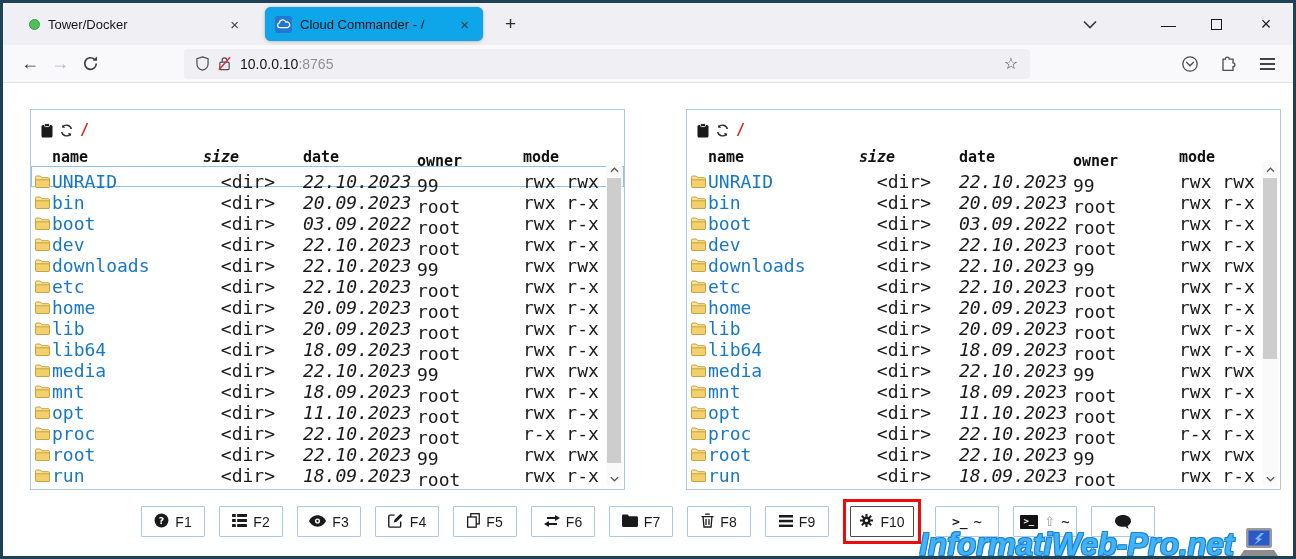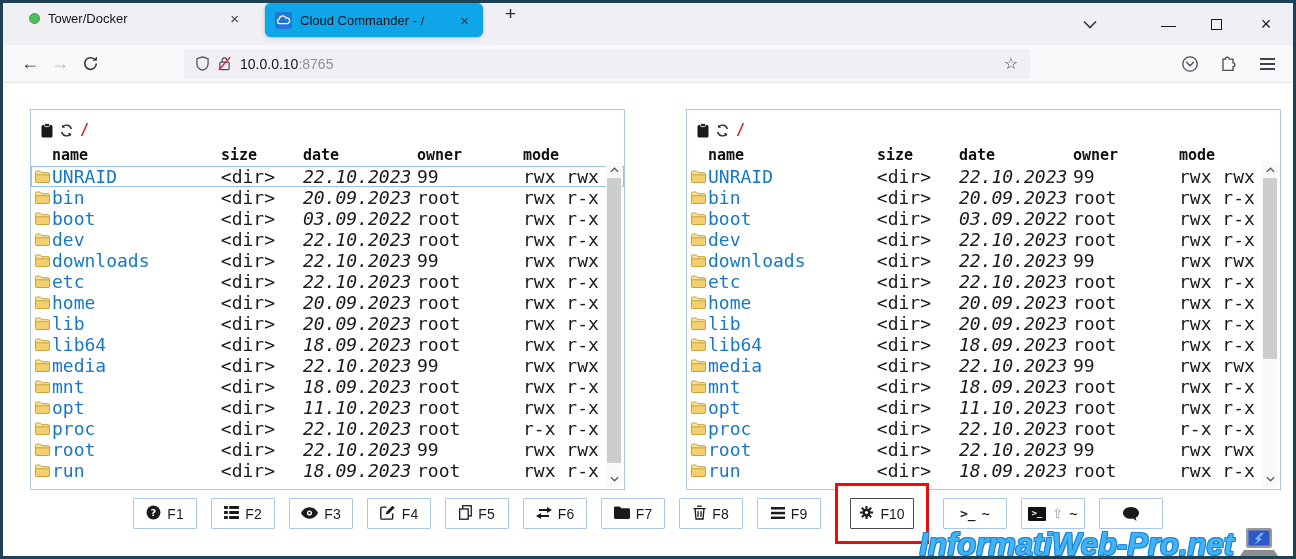--- a/index.html
+++ b/index.html
@@ -1,21 +1,21 @@
 <!DOCTYPE html>
 <html><head>
 <meta charset="utf-8">
 <style>
   * { margin:0; padding:0; box-sizing:border-box; }
   body { font-family:"Liberation Sans",sans-serif; background:#333; }
   .window { position:relative; width:1296px; height:559px; background:#fff;
             border:3px solid #1e4253; overflow:hidden; }
 
   
-  .tabstrip { height:42px; background:#f0f0f4; display:flex; padding:0 12px 0 16px; }
+  .tabstrip { height:42px; background:#f0f0f4; display:flex; align-items:center; padding:0 12px 0 16px; }
   .tab { display:flex; align-items:center; gap:8px; font-size:13px; color:#15141a; }
   .tab-inactive { width:234px; height:30px; padding:0 10px; }
   .fav-dot { width:11px; height:11px; border-radius:50%; background:#4fc158; border:1px solid #35a344; flex:0 0 auto; }
   .tab-title { flex:1; white-space:nowrap; overflow:hidden; }
   .tab-x { color:#3c3c44; font-size:15px; line-height:1; padding:2px 4px; }
   .tab-active { width:218px; height:34px; padding:0 10px; background:#0ea5e9; border-radius:6px;
                 box-shadow:0 0 1px rgba(0,0,0,.45), 0 1px 4px rgba(0,0,0,.18); margin-left:12px; }
   .fav-cloud { width:17px; height:17px; flex:0 0 auto; }
   .newtab { margin-left:16px; font-size:19px; color:#2c2c33; padding:0 6px; }
   .chrome-right { margin-left:auto; display:flex; align-items:center; }
@@ -44,48 +44,48 @@
   
   .content { position:relative; height:473px; background:#fff; }
   .panel { position:absolute; top:26px; width:595px; height:381px; background:#fff;
            border:1px solid #abc9e5; font-family:"DejaVu Sans Mono","Liberation Mono",monospace; }
   .panel.left { left:27px; } .panel.right { left:683px; }
   .pathbar { display:flex; align-items:center; gap:7px; margin:10px 0 3px 10px; height:20px; }
   .pathlink { color:#e02120; font-weight:bold; font-size:15px; }
   .gridrow { display:grid; grid-template-columns:17px 151px 72px 142px 80px 1fr;
              padding-left:4px; padding-right:20px; align-items:center; }
   .hdr { font-weight:bold; font-size:15px; height:23px; color:#101010; }
-  .hdr .c-size { text-align:center; }
+  .hdr .c-size { text-align:left;font-style:italic; }
   .hdr .c-date { padding-left:28px; }
   .hdr .c-mode { padding-left:26px; }
   .filelist { position:relative; }
   .frow { height:21px; font-size:18px; color:#1a1a1a; }
   .frow .c-name { color:#1777c8; overflow:hidden; white-space:nowrap; }
   .frow .c-size { text-align:right; }
   .frow .c-date { padding-left:28px;font-style:italic; }
   .frow .c-owner { }
   .frow .c-mode { padding-left:26px; overflow:hidden; white-space:nowrap; }
   .frow.selected { box-shadow:inset 0 0 0 1px #93c3ec; background:#fefefe; }
   .c-icon { display:flex; align-items:center; }
-  .c-owner, .hdr .c-owner { padding-left:0; }
+  .c-owner, .hdr .c-owner { padding-left:0;margin-top:9px; }
 
   .scrollbar { position:absolute; top:52px; right:2px; bottom:3px; width:16px; background:#fafafa; }
   .sb-arrow { position:absolute; left:0; width:16px; height:15px; display:flex; align-items:center; justify-content:center; }
   .sb-arrow.up { top:0; } .sb-arrow.down { bottom:0; }
   .sb-thumb { position:absolute; left:1px; width:14px; background:#cdcdcd; }
   .panel.left  .sb-thumb { top:16px; height:88%; }
   .panel.right .sb-thumb { top:16px; height:56%; }
 
   
   .footer { position:absolute; left:0; right:0; bottom:12px; display:flex;
             justify-content:center; align-items:center; gap:14px; }
   .fbtn { min-width:64px; height:31px; background:#fff; border:1px solid #a9c8e9; border-radius:1px;
           display:flex; align-items:center; justify-content:center; gap:6px;
           font-size:14px; color:#1a1a1a; }
-  .f10wrap { border:3px solid #ea0d0b; padding:12px; background:#fff; display:flex; }
+  .f10wrap { border:3px solid #ea0d0b; padding:4px; background:#fff; display:flex; }
   .f10wrap .fbtn { border-color:#4a4a4a; }
   .mono { font-family:"DejaVu Sans Mono",monospace; }
   .term-prompt { font-weight:bold; font-size:13px; }
   .term-tilde { font-size:14px; color:#1a1a1a; }
   .cloudterm-box { background:#111; color:#fff; font-size:9px; font-weight:bold; padding:2px 4px 3px 3px;
                    font-family:"DejaVu Sans Mono",monospace; line-height:1; border-radius:1px; }
   .shift-glyph { color:#9a9aa2; font-size:13px; }
 
   
   .watermark { position:absolute; right:12px; bottom:-7px; display:flex; align-items:flex-end; gap:3px;

